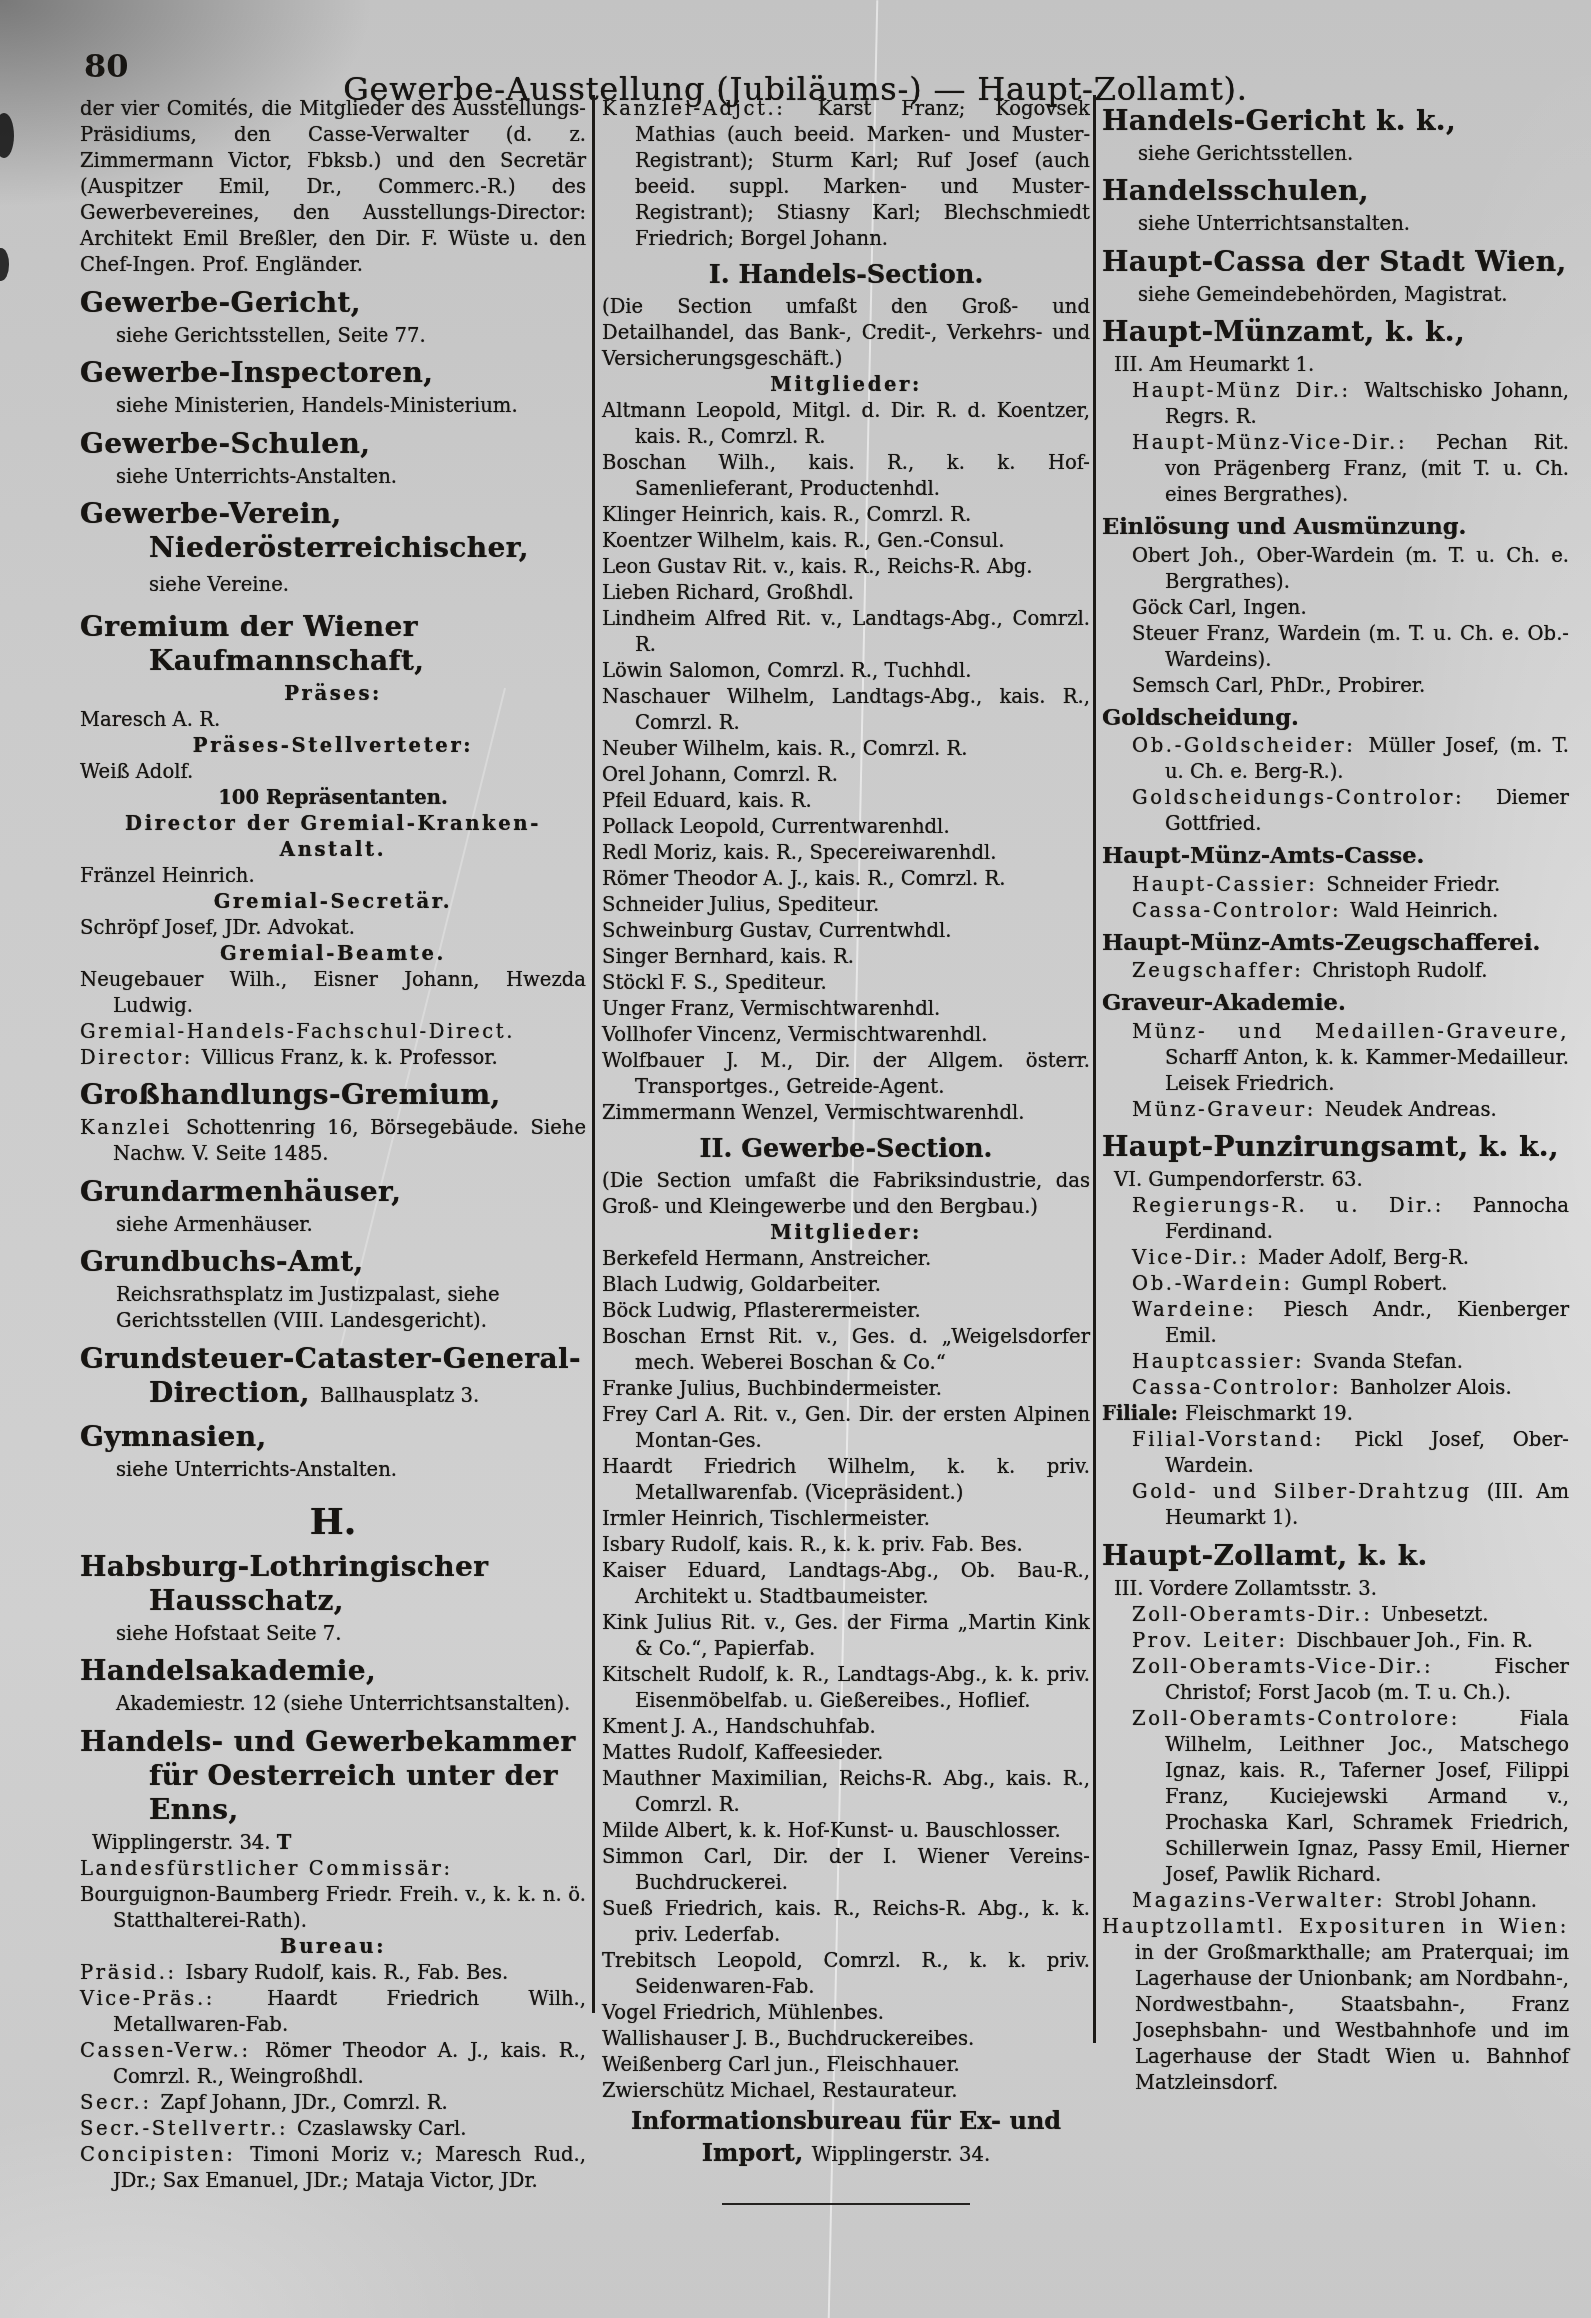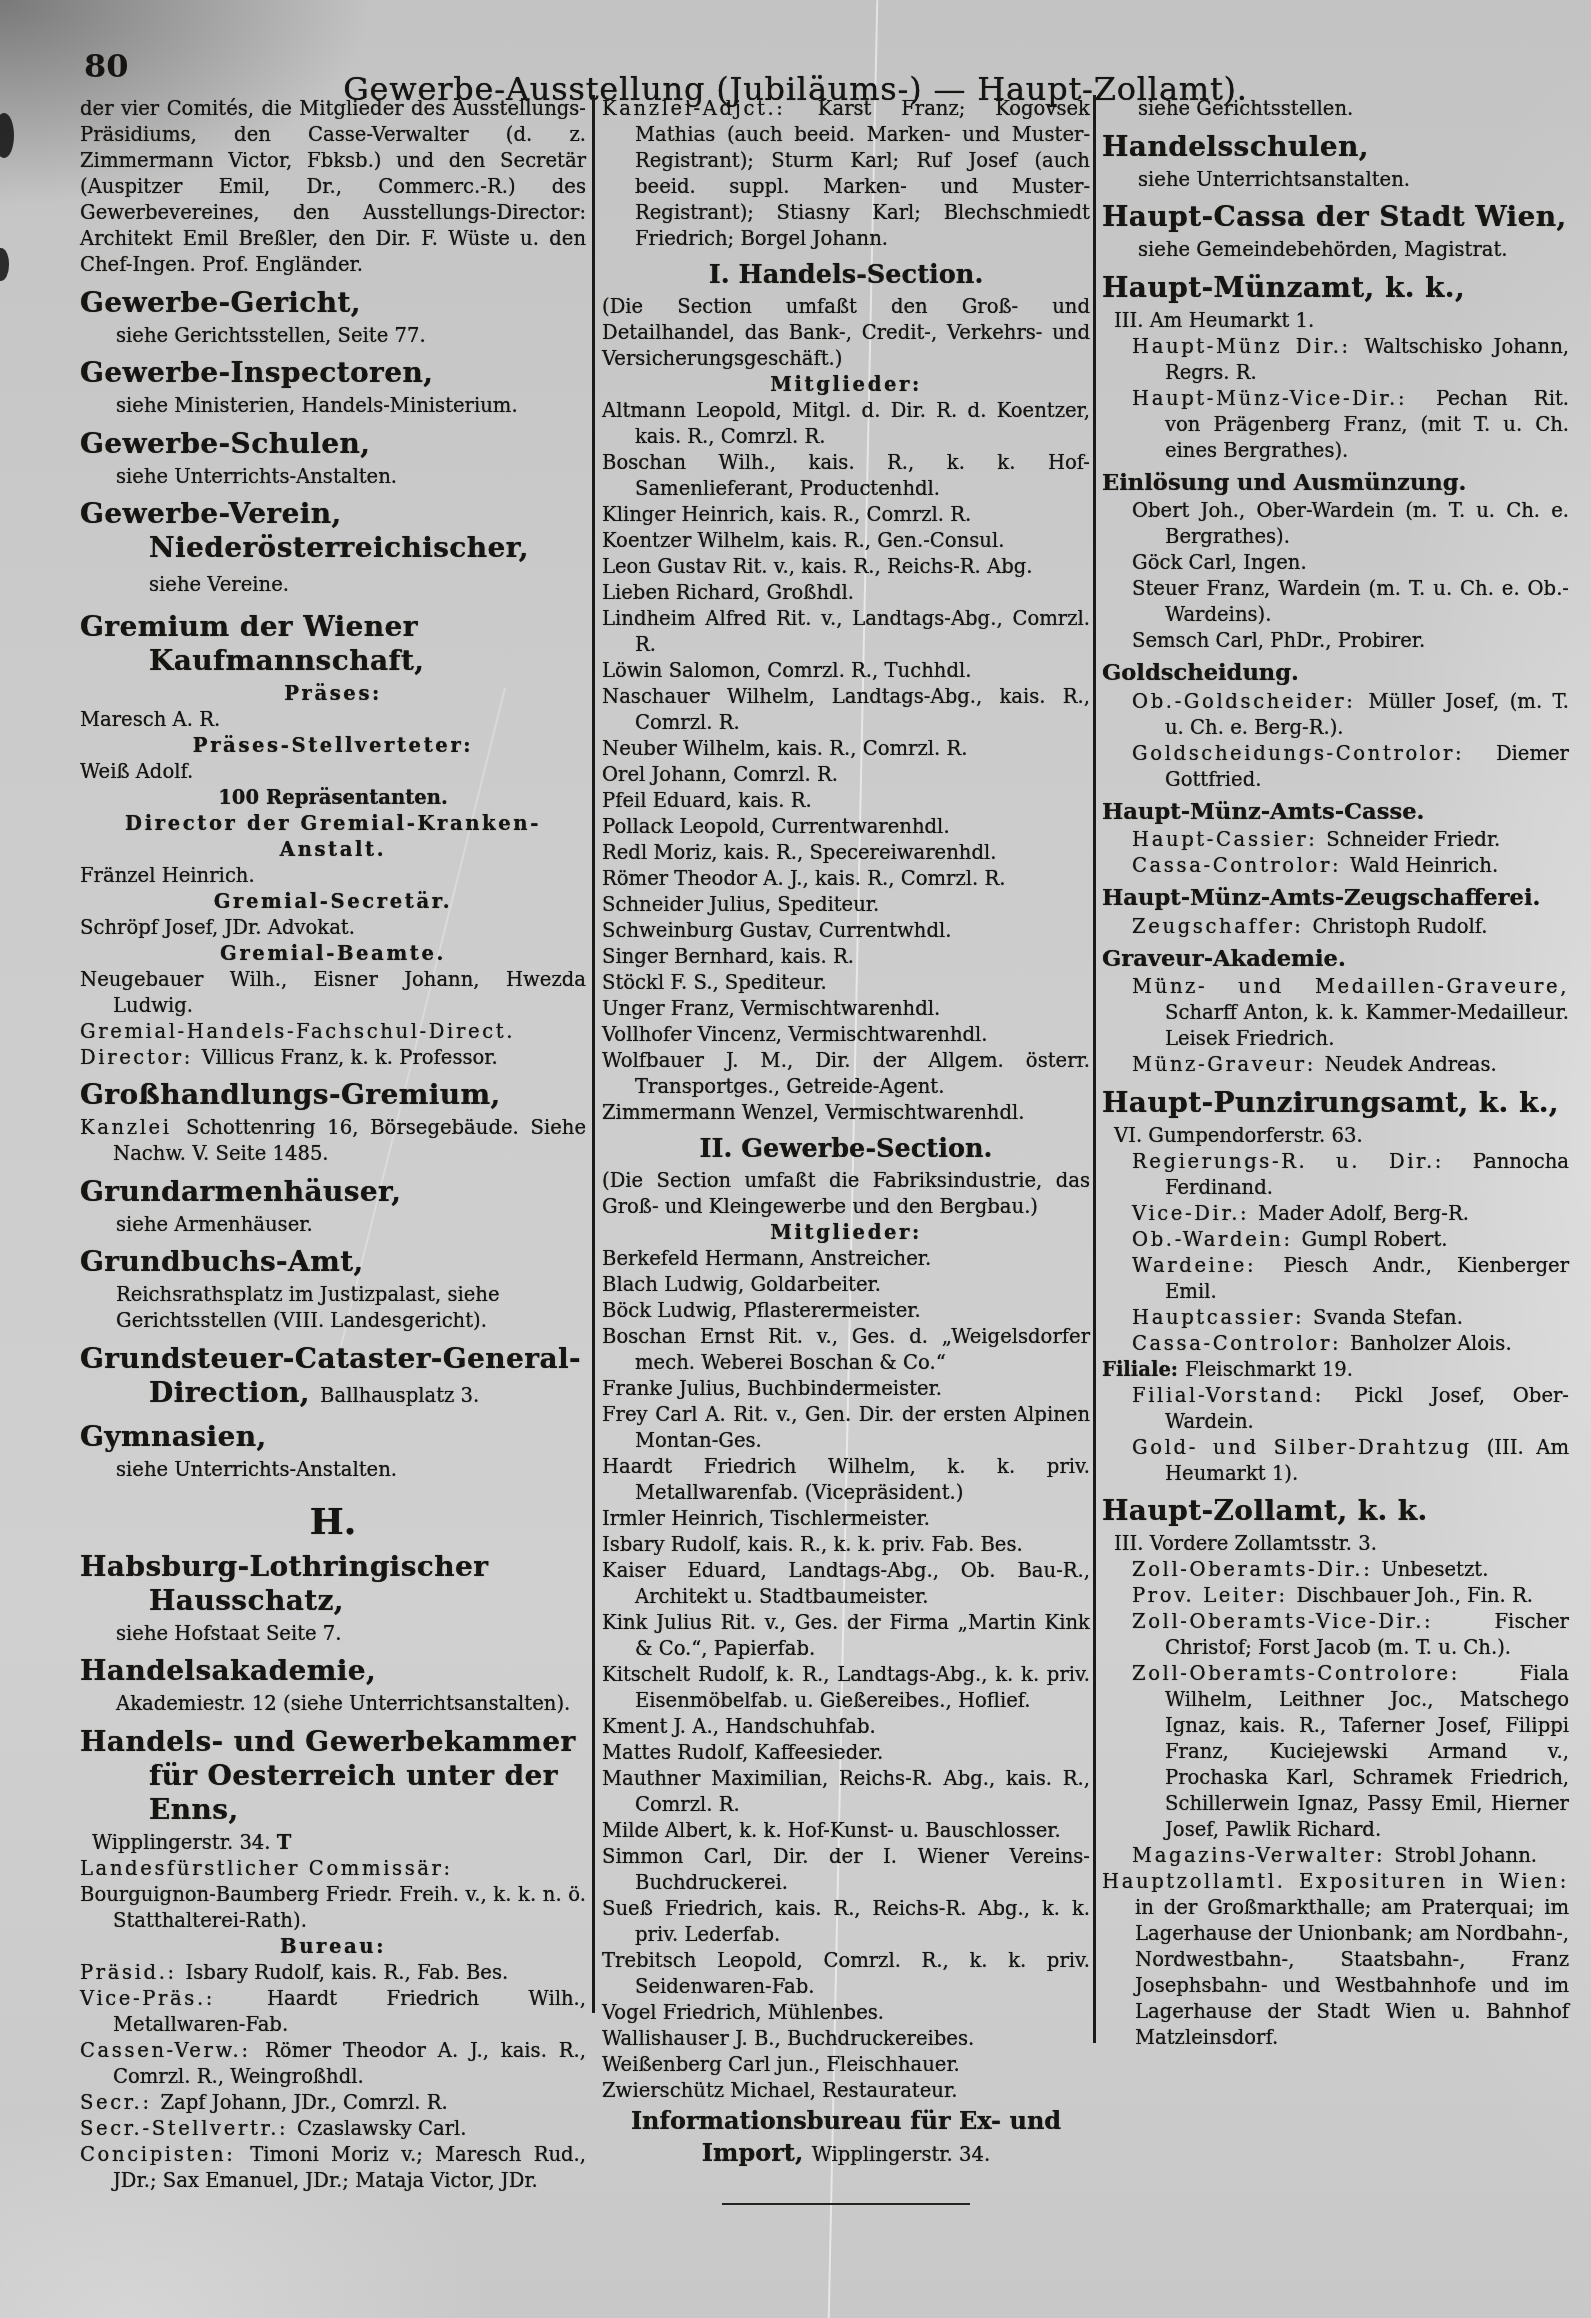--- a/index.html
+++ b/index.html
@@ -165,20 +165,21 @@
       <div class="blk entry"><span>Sueß Friedrich, kais. R., Reichs-R. Abg., k. k. priv. Lederfab.</span></div>
       <div class="blk entry"><span>Trebitsch Leopold, Comrzl. R., k. k. priv. Seidenwaren-Fab.</span></div>
       <div class="blk entry"><span>Vogel Friedrich, Mühlenbes.</span></div>
       <div class="blk entry"><span>Wallishauser J. B., Buchdruckereibes.</span></div>
       <div class="blk entry"><span>Weißenberg Carl jun., Fleischhauer.</span></div>
       <div class="blk entry"><span>Zwierschütz Michael, Restaurateur.</span></div>
       <div class="blk infohead"><span class="bd">Informationsbureau für Ex- und Import, </span><span class="rg">Wipplingerstr. 34.</span></div>
       <hr class="rule">
     </div>
   <div class="col col3">
+      <div class="blk h1"><span class="bd">Handels-Gericht k. k.,</span></div>
       <div class="blk see"><span>siehe Gerichtsstellen.</span></div>
       <div class="blk h1"><span class="bd">Handelsschulen,</span></div>
       <div class="blk see"><span>siehe Unterrichtsanstalten.</span></div>
       <div class="blk h1"><span class="bd">Haupt-Cassa der Stadt Wien,</span></div>
       <div class="blk see"><span>siehe Gemeindebehörden, Magistrat.</span></div>
       <div class="blk h1"><span class="bd">Haupt-Münzamt, k. k.,</span></div>
       <div class="blk addr"><span>III. Am Heumarkt 1.</span></div>
       <div class="blk entry2"><span class="sp">Haupt-Münz Dir.: </span><span>Waltschisko Johann, Regrs. R.</span></div>
       <div class="blk entry2"><span class="sp">Haupt-Münz-Vice-Dir.: </span><span>Pechan Rit. von Prägenberg Franz, (mit T. u. Ch. eines Bergrathes).</span></div>
       <div class="blk sub"><span class="bd">Einlösung und Ausmünzung.</span></div>

